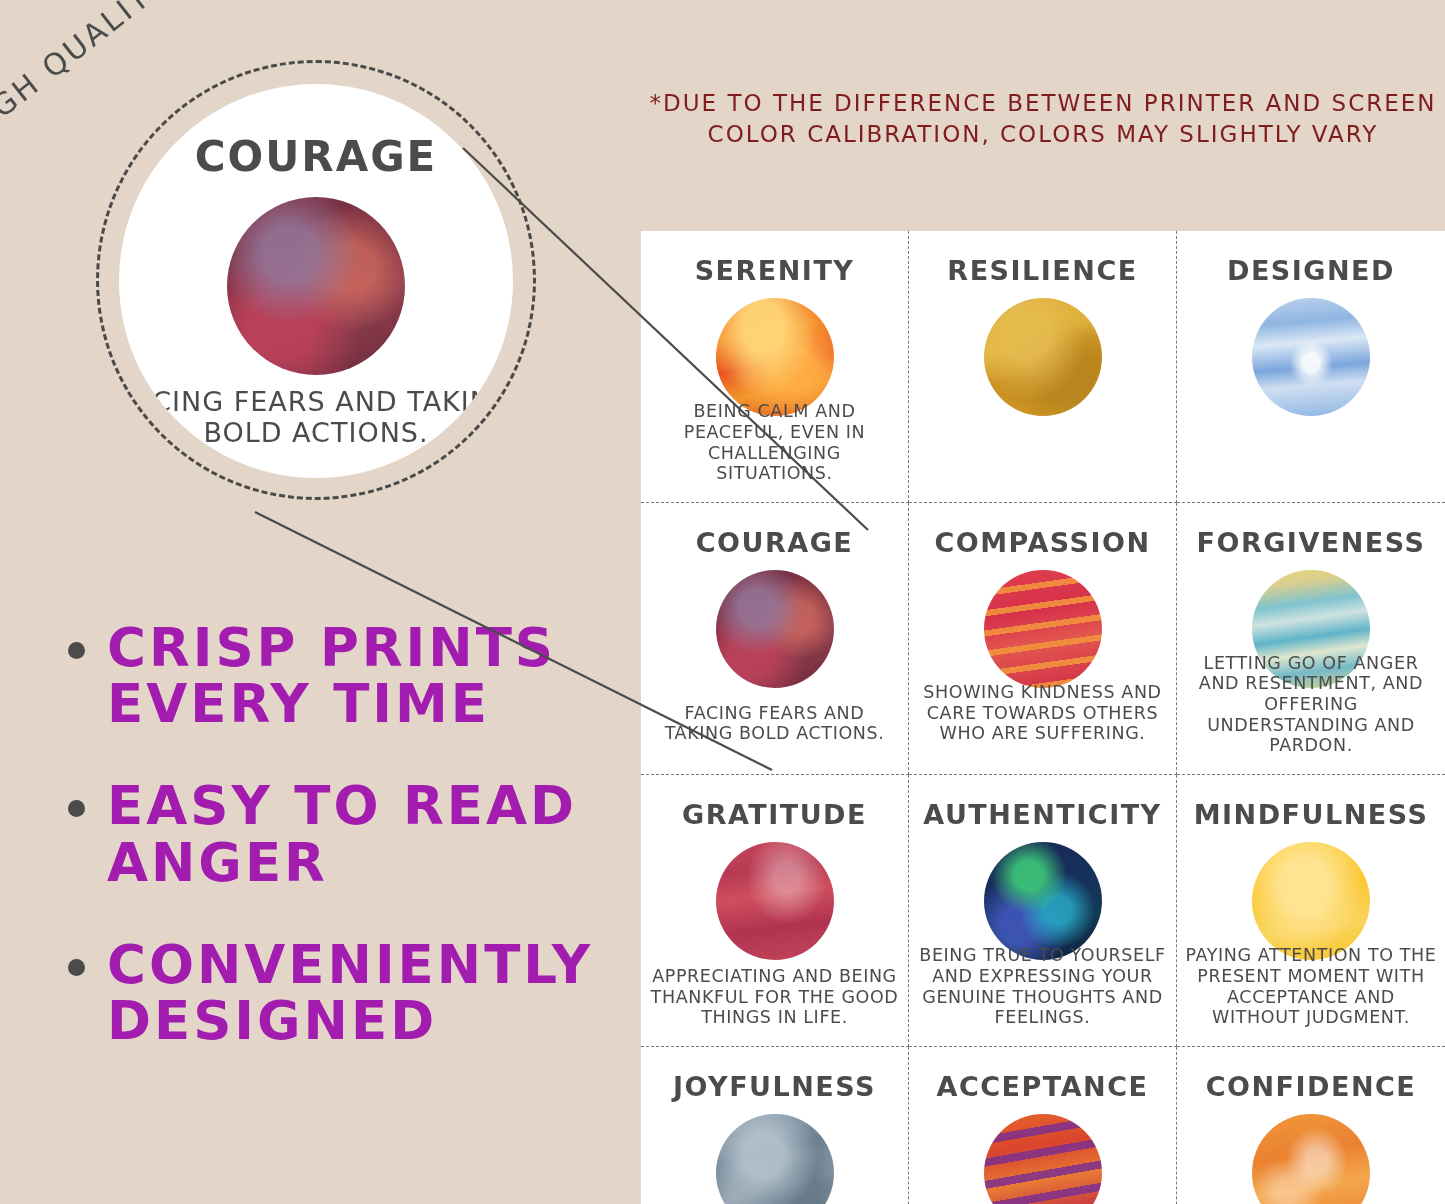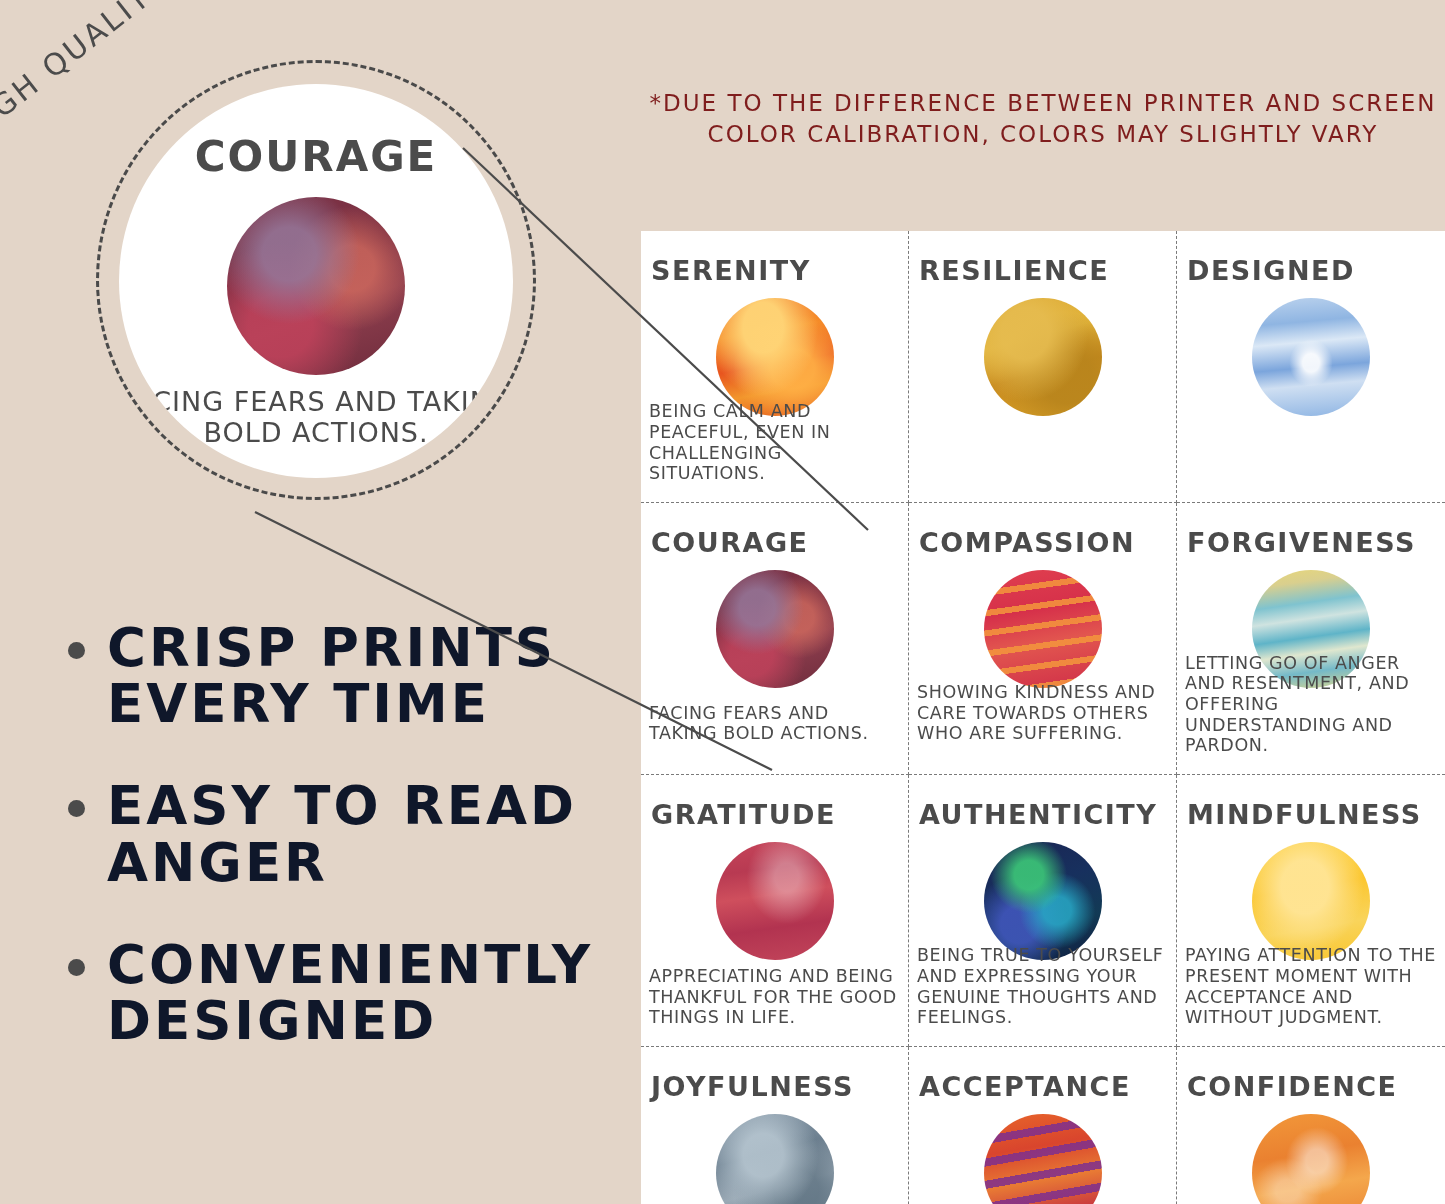--- a/index.html
+++ b/index.html
@@ -100,21 +100,21 @@
     border-radius: 50%;
     background: #4b4b4b;
     margin-top: 22px;
     margin-right: 22px;
     flex: 0 0 auto;
   }
   .bullet-text {
     font-size: 53px;
     line-height: 1.06;
     letter-spacing: 3px;
-    color: #0f172a;
+    color: #a21caf;
     font-weight: bold;
   }
 
   
   .note {
     position: absolute;
     left: 648px; top: 88px;
     width: 790px;
     text-align: center;
     font-size: 23px;
@@ -141,20 +141,21 @@
     height: 272px;
   }
   .card {
     width: 268px;
     height: 272px;
     box-sizing: border-box;
     border-right: 1.5px dashed #7a7a7a;
     border-bottom: 1.5px dashed #7a7a7a;
     position: relative;
     padding: 0 10px;
+    text-align: center;
   }
   .card:last-child { border-right: none; }
   .card-title {
     margin-top: 26px;
     font-size: 27px;
     letter-spacing: 1.5px;
     color: #4b4b4b;
     font-weight: bold;
     line-height: 1;
   }

